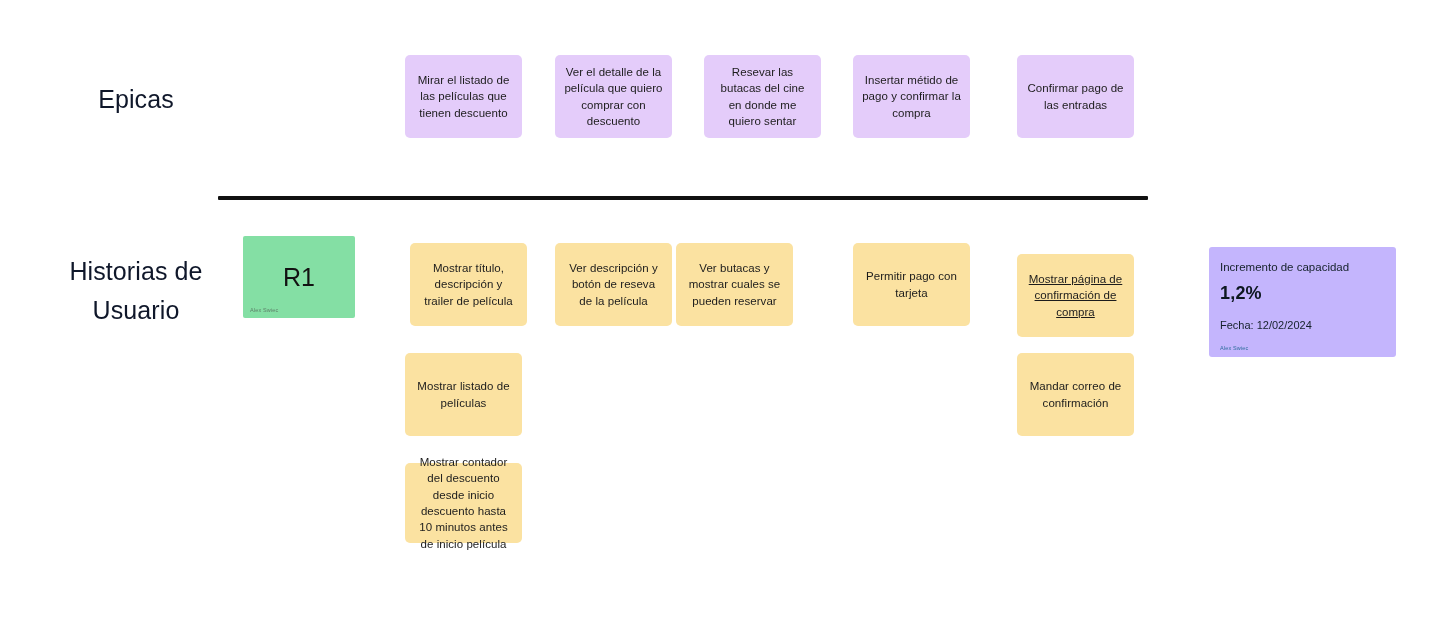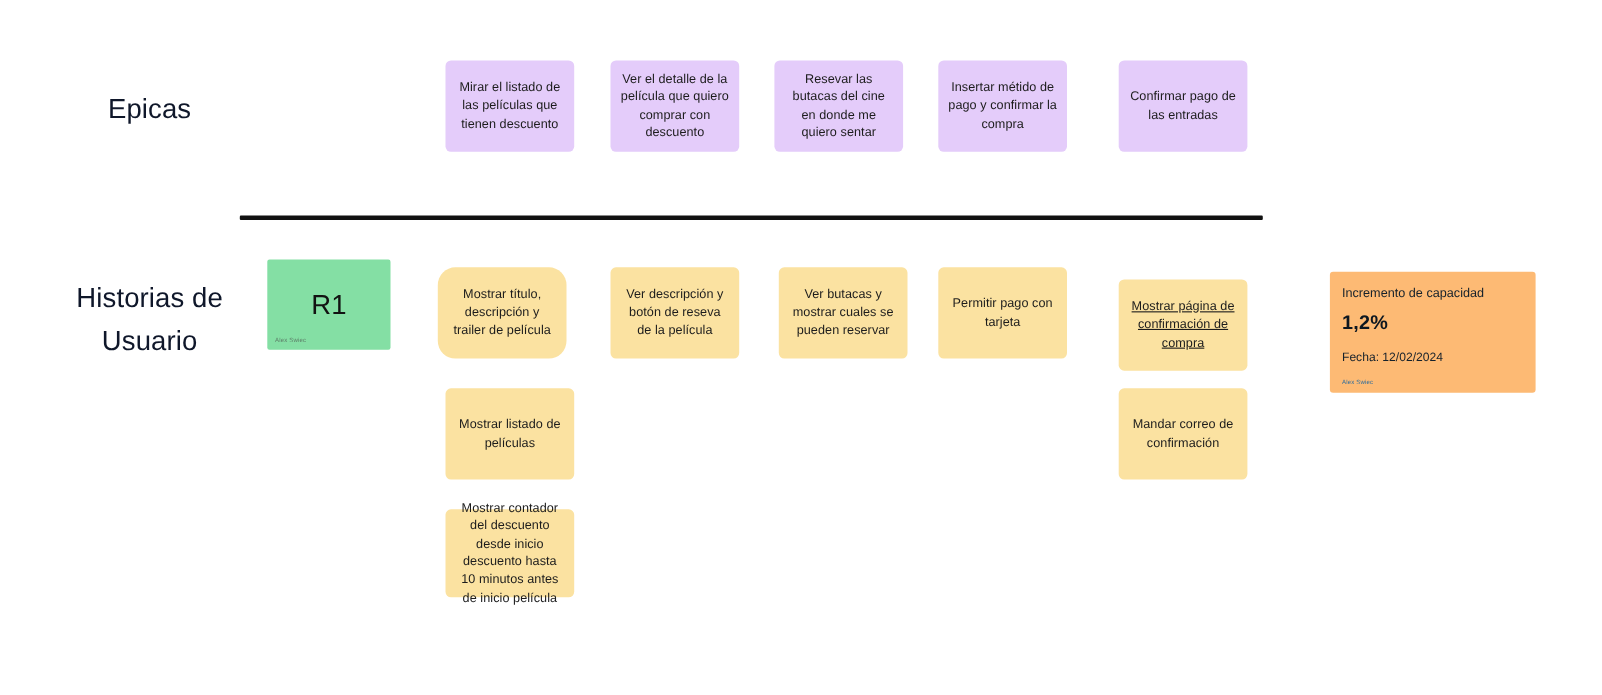--- a/index.html
+++ b/index.html
@@ -112,21 +112,21 @@
     white-space: nowrap;
   }
 
   
   .metric-card {
     position: absolute;
     left: 1209px;
     top: 247px;
     width: 187px;
     height: 110px;
-    background: #fdba74;
+    background: #c4b5fd;
     border-radius: 3px;
     padding: 13px 11px 0 11px;
     box-sizing: border-box;
   }
   .metric-card .metric-label {
     font-size: 11.5px;
     color: #15212b;
     line-height: 1.3;
   }
   .metric-card .metric-value {
@@ -165,23 +165,23 @@
   <div class="card epic" style="left:555px; top:55px;">Ver el detalle de la película que quiero comprar con descuento</div>
   <div class="card epic" style="left:704px; top:55px;">Resevar las butacas del cine en donde me quiero sentar</div>
   <div class="card epic" style="left:853px; top:55px;">Insertar métido de pago y confirmar la compra</div>
   <div class="card epic" style="left:1017px; top:55px;">Confirmar pago de las entradas</div>
 
   <div class="release-card">
     <span class="release-title">R1</span>
     <span class="byline">Alex Swiec</span>
   </div>
 
-  <div class="card story" style="left:398px; top:243px;border-radius:16px;">Mostrar título, descripción y trailer de película</div>
+  <div class="card story" style="left:410px; top:243px;">Mostrar título, descripción y trailer de película</div>
   <div class="card story" style="left:555px; top:243px;">Ver descripción y botón de reseva de la película</div>
-  <div class="card story" style="left:708px; top:243px;">Ver butacas y mostrar cuales se pueden reservar</div>
+  <div class="card story" style="left:676px; top:243px;">Ver butacas y mostrar cuales se pueden reservar</div>
   <div class="card story" style="left:853px; top:243px;">Permitir pago con tarjeta</div>
   <div class="card story" style="left:1017px; top:254px;text-decoration:underline;">Mostrar página de confirmación de compra</div>
 
   <div class="card story" style="left:405px; top:353px;">Mostrar listado de películas</div>
   <div class="card story" style="left:1017px; top:353px;">Mandar correo de confirmación</div>
 
   <div class="card story tall" style="left:405px; top:463px;">Mostrar contador del descuento desde inicio descuento hasta 10 minutos antes de inicio película</div>
 
   <div class="metric-card">
     <div class="metric-label">Incremento de capacidad</div>

